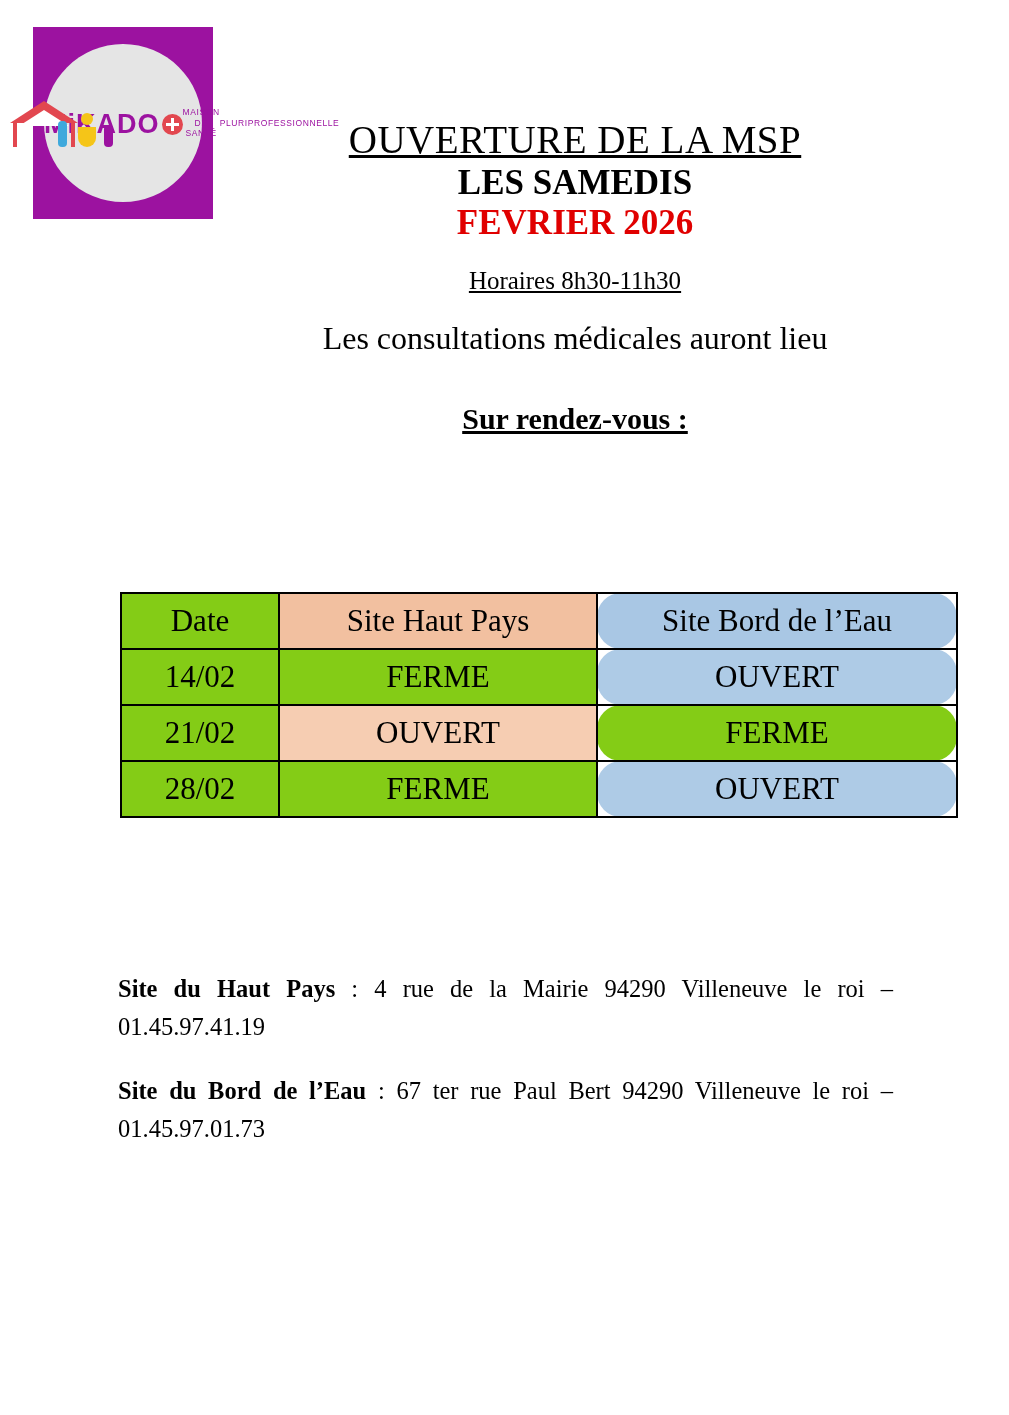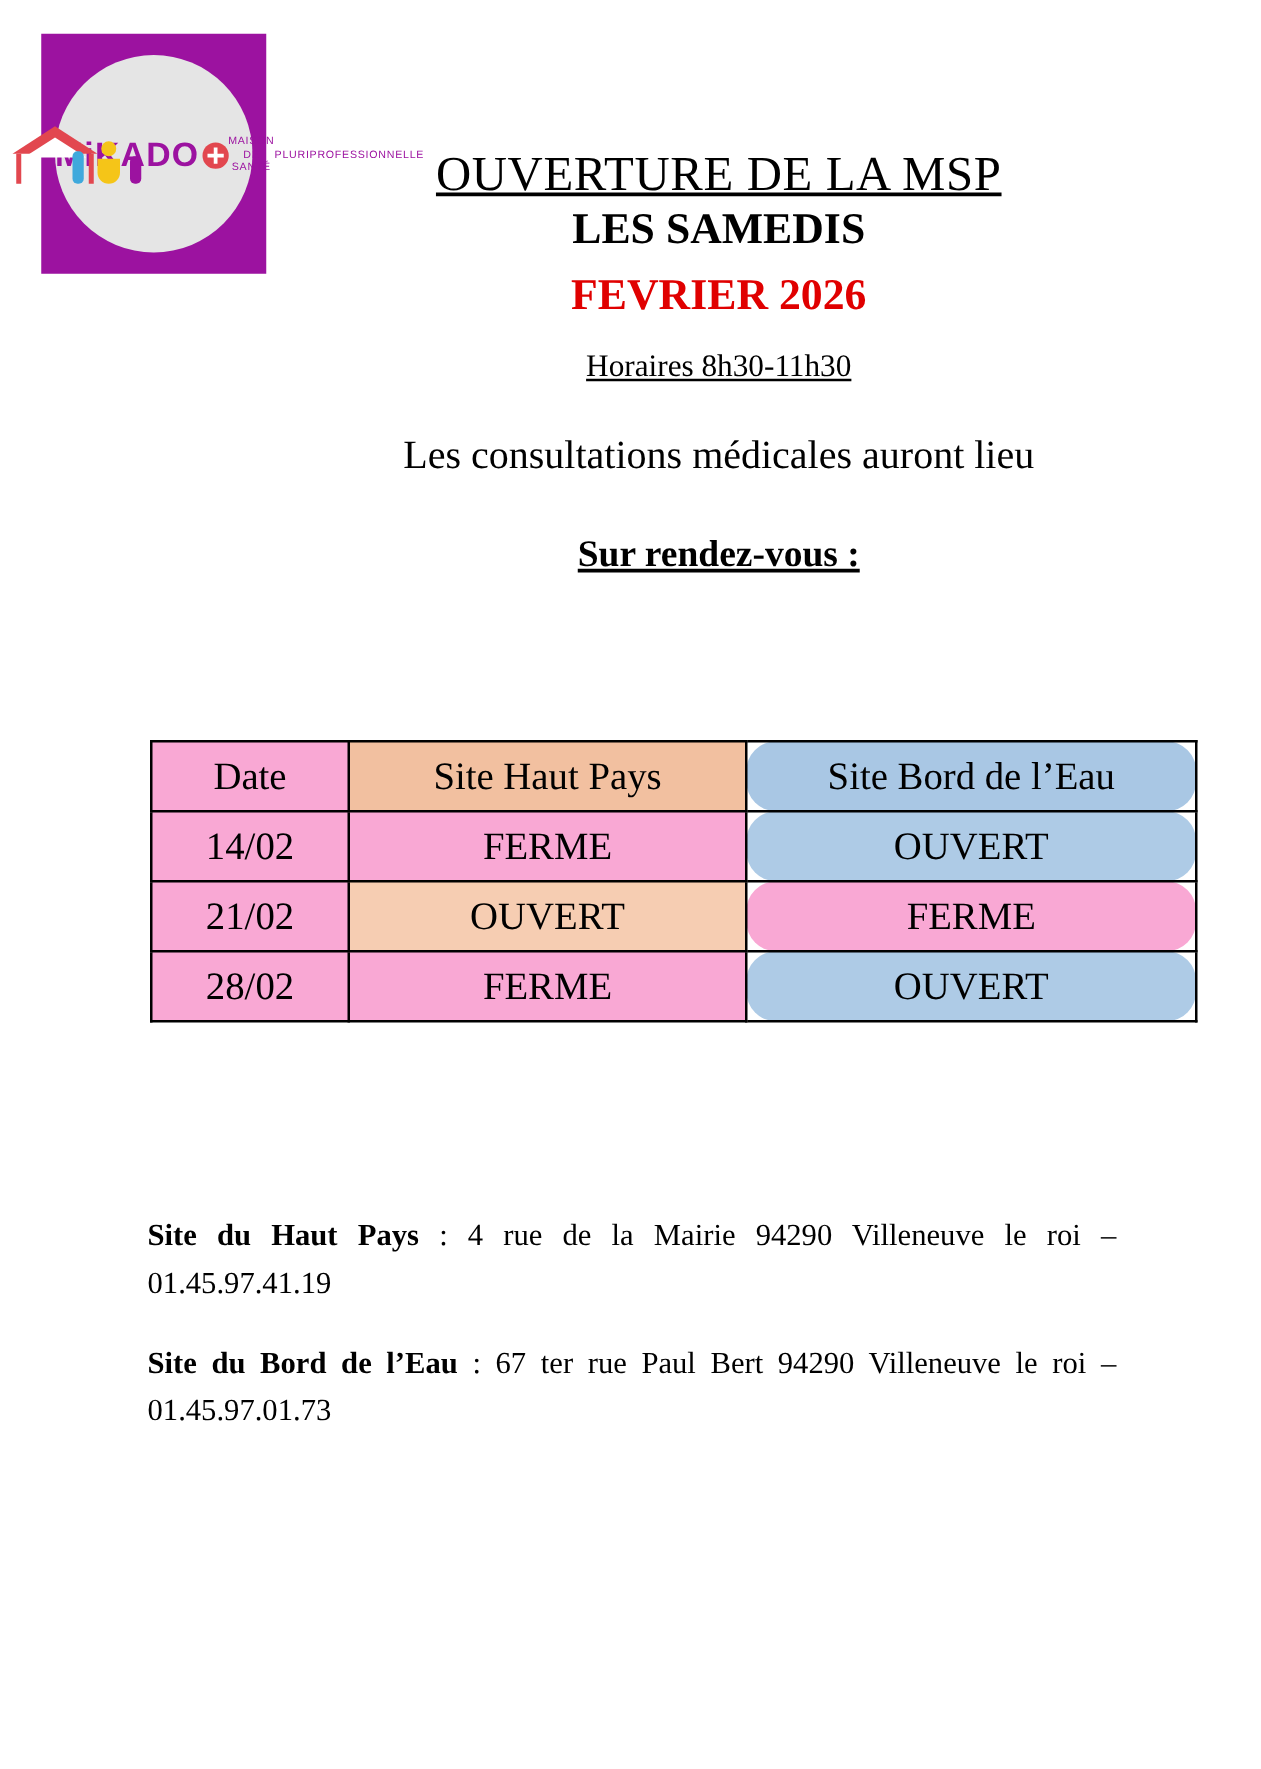--- a/index.html
+++ b/index.html
@@ -171,32 +171,31 @@
   }
   .h-title2 {
     font-size: 35px;
     font-weight: bold;
     line-height: 1.15;
   }
   .h-title3 {
     font-size: 35px;
     font-weight: bold;
     color: #e00000;
-    margin-top: 13px;
     line-height: 1.15;
   }
   .h-hours {
     font-size: 25px;
     text-decoration: underline;
     margin-top: 24px;
     line-height: 1.15;
   }
   .h-sub {
     font-size: 32px;
-    margin-top: 36px;
+    margin-top: 24px;
     line-height: 1.15;
   }
   .h-rdv {
     font-size: 30px;
     font-weight: bold;
     text-decoration: underline;
     margin-top: 45px;
     line-height: 1.15;
   }
 
@@ -218,21 +217,21 @@
     line-height: 1.1;
   }
   .col-date { width: 156px; }
   .col-haut { width: 316px; }
   .col-bord { width: 358px; border-radius: 24px; }
 
   .cell-head-orange { background: #f2c0a0; }
   .cell-head-blue   { background: #a9c7e4; }
   .cell-orange      { background: #f6cdb2; }
   .cell-blue        { background: #aecbe6; }
-  .cell-white       { background: #f9a8d4; }
+  .cell-white       { background: #84cc16; }
 
   
   .addresses {
     position: absolute;
     left: 118px;
     top: 970px;
     width: 775px;
   }
   .addr {
     font-size: 24.5px;

